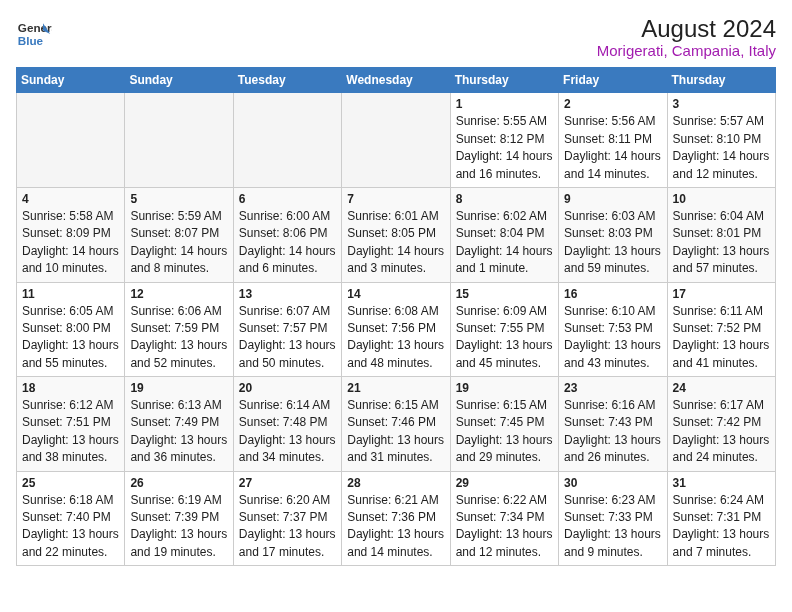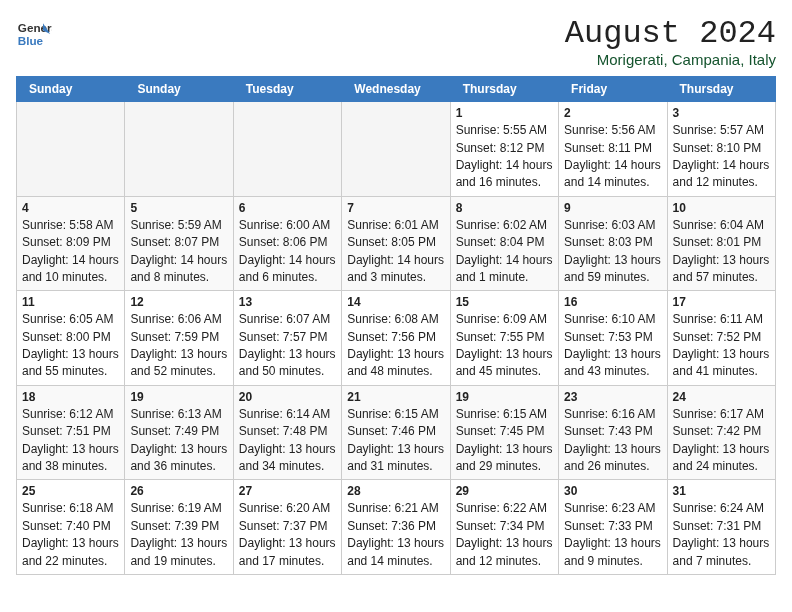--- a/index.html
+++ b/index.html
@@ -22,41 +22,40 @@
       gap: 4px;
     }
     .logo-icon {
       width: 36px;
       height: 36px;
     }
     .title-block {
       text-align: right;
     }
     .month-year {
-      font-size: 32px;
+      font-size: 24px;
       font-weight: normal;
       color: #222;
       line-height: 1.1;
-      font-family: Liberation Mono, monospace;
     }
     .location {
       font-size: 15px;
-      color: #14532d;
+      color: #a21caf;
     }
     .calendar {
       width: 100%;
       border-collapse: collapse;
       table-layout: fixed;
     }
     .calendar th {
       background-color: #3a7abf;
       color: #fff;
       font-size: 12px;
       font-weight: bold;
-      padding: 5px 12px;
+      padding: 5px 4px;
       border: 1px solid #3a7abf;
       text-align: left;
     }
     .calendar td {
       border: 1px solid #ccc;
       vertical-align: top;
       padding: 4px 5px;
       font-size: 10.5px;
       color: #222;
       height: 90px;

